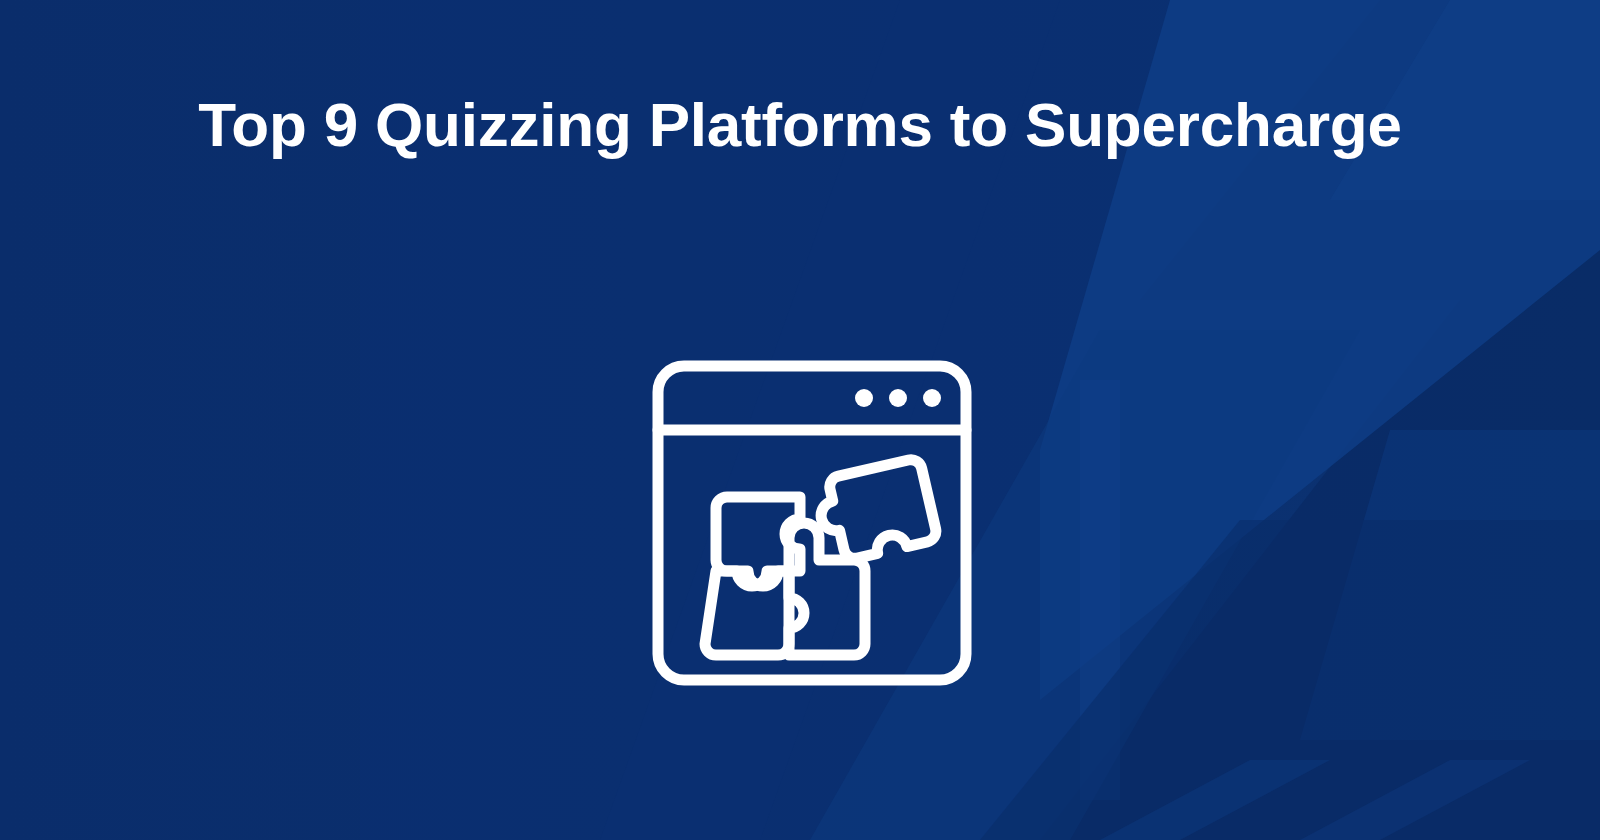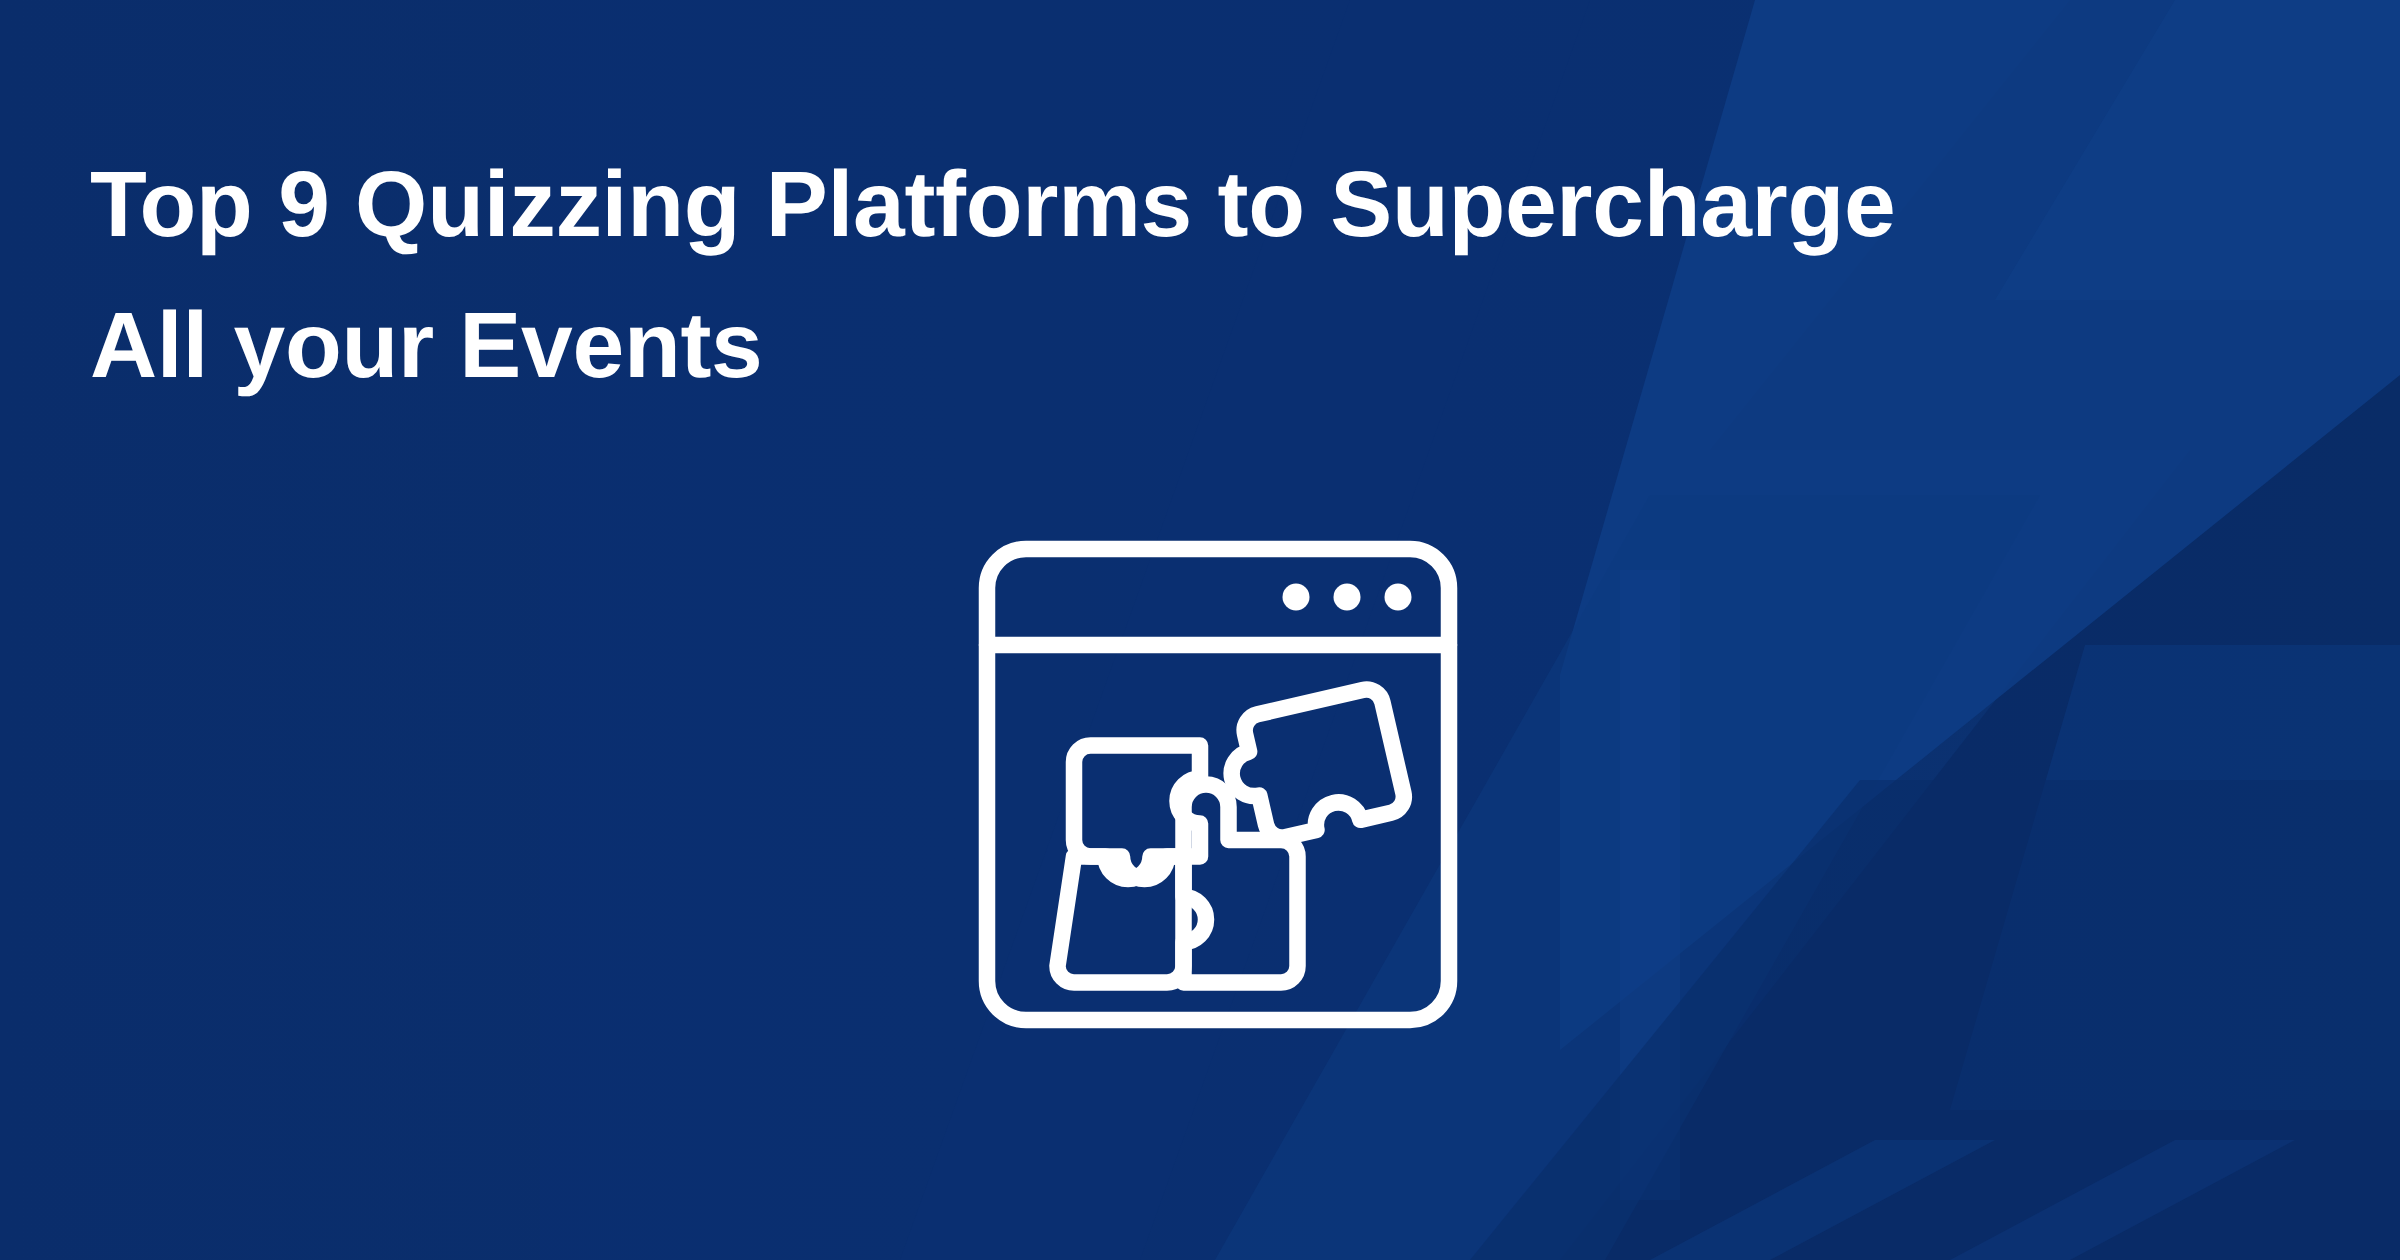--- a/index.html
+++ b/index.html
@@ -22,22 +22,23 @@
     inset: 0;
     overflow: hidden;
     pointer-events: none;
   }
   .bg-svg { position: absolute; inset: 0; width: 1600px; height: 840px; display: block; }
 
   
   .title-block {
     position: absolute;
     left: 0;
-    top: 90px;
+    top: 78px;
     width: 1600px;
+    text-align: center;
     padding: 0 60px;
     box-sizing: border-box;
   }
   .title-line {
     display: block;
     color: #ffffff;
     font-size: 62px;
     font-weight: bold;
     line-height: 1.52;
     letter-spacing: -0.2px;
@@ -88,21 +89,20 @@
 
       <polygon points="1250,760 1330,760 1180,840 1100,840" fill="#0f3f8a" opacity="0.35"></polygon>
       <polygon points="1450,760 1530,760 1380,840 1300,840" fill="#0f3f8a" opacity="0.3"></polygon>
 
       <polygon points="900,0 1060,0 760,840 600,840" fill="#0b3174" opacity="0.35"></polygon>
     </svg>
   </div>
 
   <div class="title-block">
     <span class="title-line">Top 9 Quizzing Platforms to Supercharge</span>
-    <span class="title-line">All your Events</span>
   </div>
 
   <div class="icon-wrap">
     <svg class="icon-svg" viewBox="0 0 324 330">
       <g fill="none" stroke="#ffffff" stroke-width="11" stroke-linecap="round" stroke-linejoin="round">
 
         <rect x="8" y="8" width="308" height="314" rx="26" ry="26"></rect>
 
         <line x1="8" y1="72" x2="316" y2="72"></line>
       </g>

